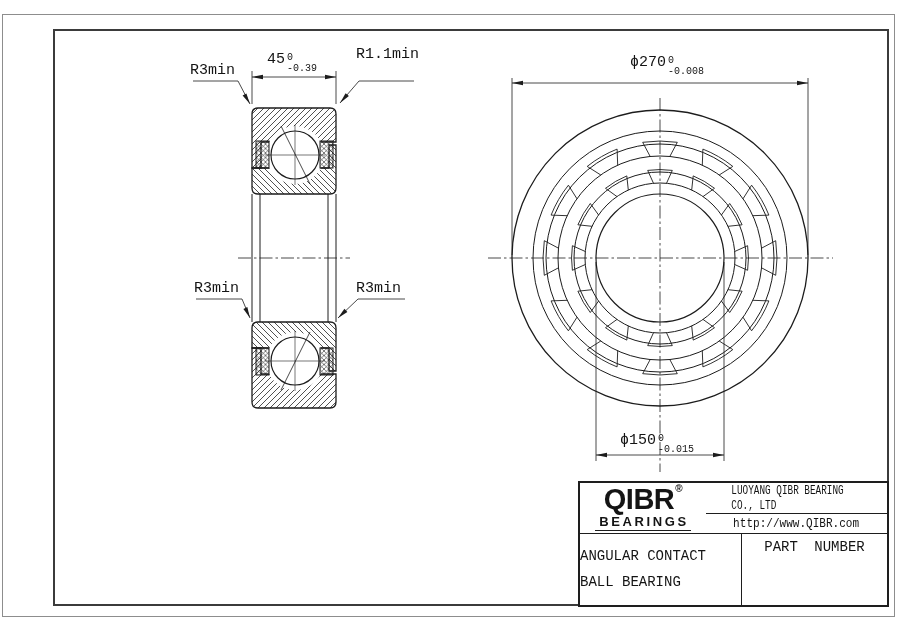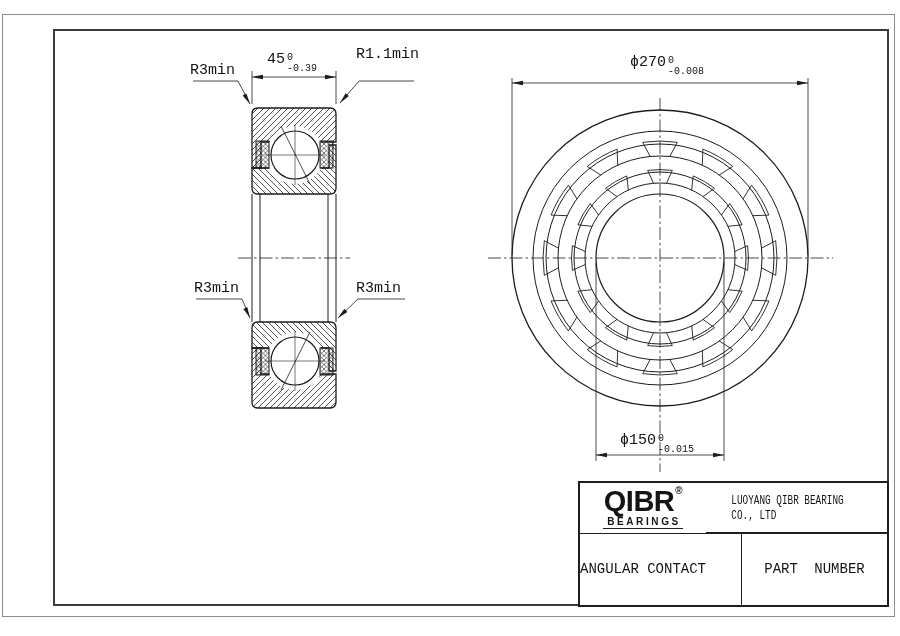--- a/index.html
+++ b/index.html
@@ -15,29 +15,29 @@
   .dim .val{font-size:15px;line-height:1;}
   .dim .tol{display:flex;flex-direction:column;font-size:10px;line-height:1.1;
        margin-left:2px;padding-top:0px;}
   
   .tb{position:absolute;left:578px;top:481px;width:311px;height:126px;
       border:2px solid #1e1e1e;box-sizing:border-box;display:flex;flex-direction:column;background:#fff;}
   .tb-row1{height:50px;display:flex;border-bottom:1.5px solid #1e1e1e;}
   .logo-cell{width:126px;display:flex;flex-direction:column;align-items:center;justify-content:center;padding-top:2px;}
   .brand-line{font-family:"Liberation Sans",sans-serif;font-weight:900;font-size:29px;line-height:.85;letter-spacing:-.5px;display:flex;align-items:flex-start;}
   .brand-reg{font-size:10px;font-weight:700;margin-top:-2px;margin-left:1px;}
-  .brand-sub{font-family:"Liberation Sans",sans-serif;font-weight:700;font-size:10px;letter-spacing:2.6px;
+  .brand-sub{font-family:"Liberation Sans",sans-serif;font-weight:700;font-size:13px;letter-spacing:2.6px;
        border-bottom:1.5px solid #1e1e1e;padding:1px 2px 1px 4px;margin-top:1px;}
   .company-cell{flex:1;display:flex;flex-direction:column;}
   .company-top{flex:1;display:flex;align-items:center;justify-content:center;border-bottom:1.3px solid #1e1e1e;font-size:13px;}
   .company-bot{flex:1;display:flex;align-items:center;justify-content:center;font-size:13px;}
   .tb-row2{flex:1;display:flex;}
   .prod-cell{width:161px;border-right:1.5px solid #1e1e1e;display:flex;flex-direction:column;
        align-items:flex-start;justify-content:center;font-size:14px;line-height:1.85;}
-  .pn-cell{flex:1;display:flex;flex-direction:column;align-items:center;justify-content:center;line-height:1.9;}
+  .pn-cell{flex:1;display:flex;flex-direction:column;align-items:center;line-height:1.9;}
   .pn-label{font-size:14px;word-spacing:8px;}
   .pn-value{font-size:14px;}
   .sq72{display:inline-block;transform:scaleX(.72);transform-origin:center;}
   .sq85{display:inline-block;transform:scaleX(.85);transform-origin:center;}
   .sq93{display:inline-block;transform:scaleX(.93);transform-origin:center;}
 </style>
 </head>
 <body>
 
 <div class="sheet-border"></div>
@@ -201,23 +201,27 @@
       <div class="brand-line">
         <span>QIBR</span>
           <span class="brand-reg">®</span>
       </div>
       <div class="brand-sub">BEARINGS</div>
     </div>
     <div class="company-cell">
       <div class="company-top">
         <span class="sq72">LUOYANG QIBR BEARING CO., LTD</span>
       </div>
+      <div class="company-bot">
+        <span class="sq85">http://www.QIBR.com</span>
+      </div>
     </div>
   </div>
   <div class="tb-row2">
     <div class="prod-cell">
       <div>ANGULAR CONTACT</div>
+      <div>BALL BEARING</div>
     </div>
     <div class="pn-cell">
       <div class="pn-label">PART NUMBER</div>
     </div>
   </div>
 </div>
 
 </body></html>

